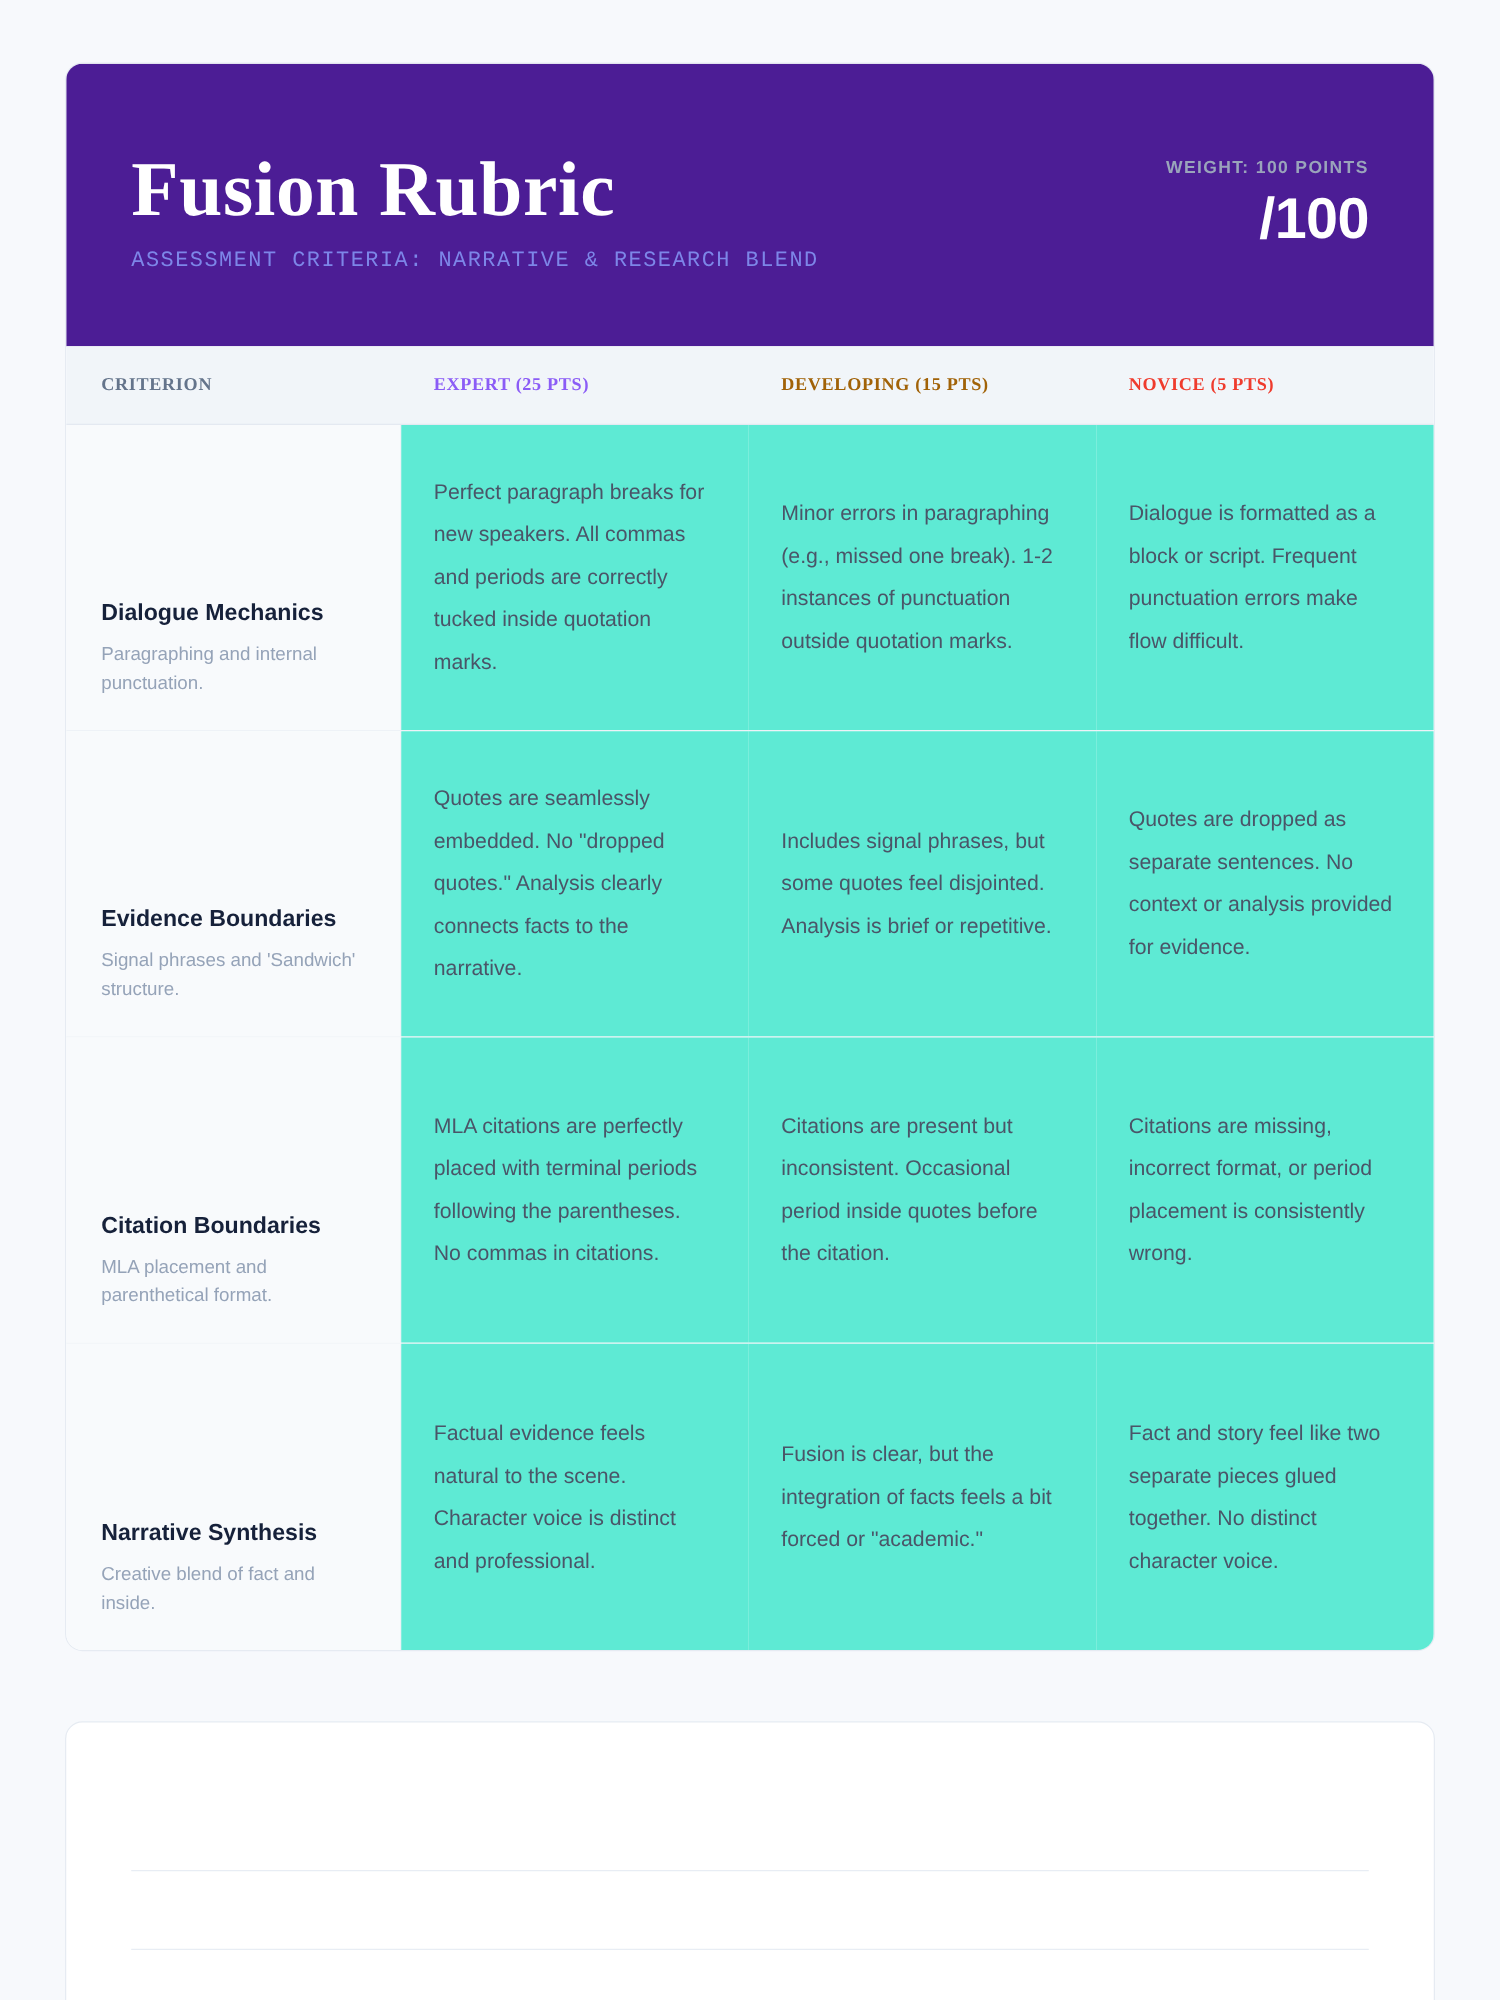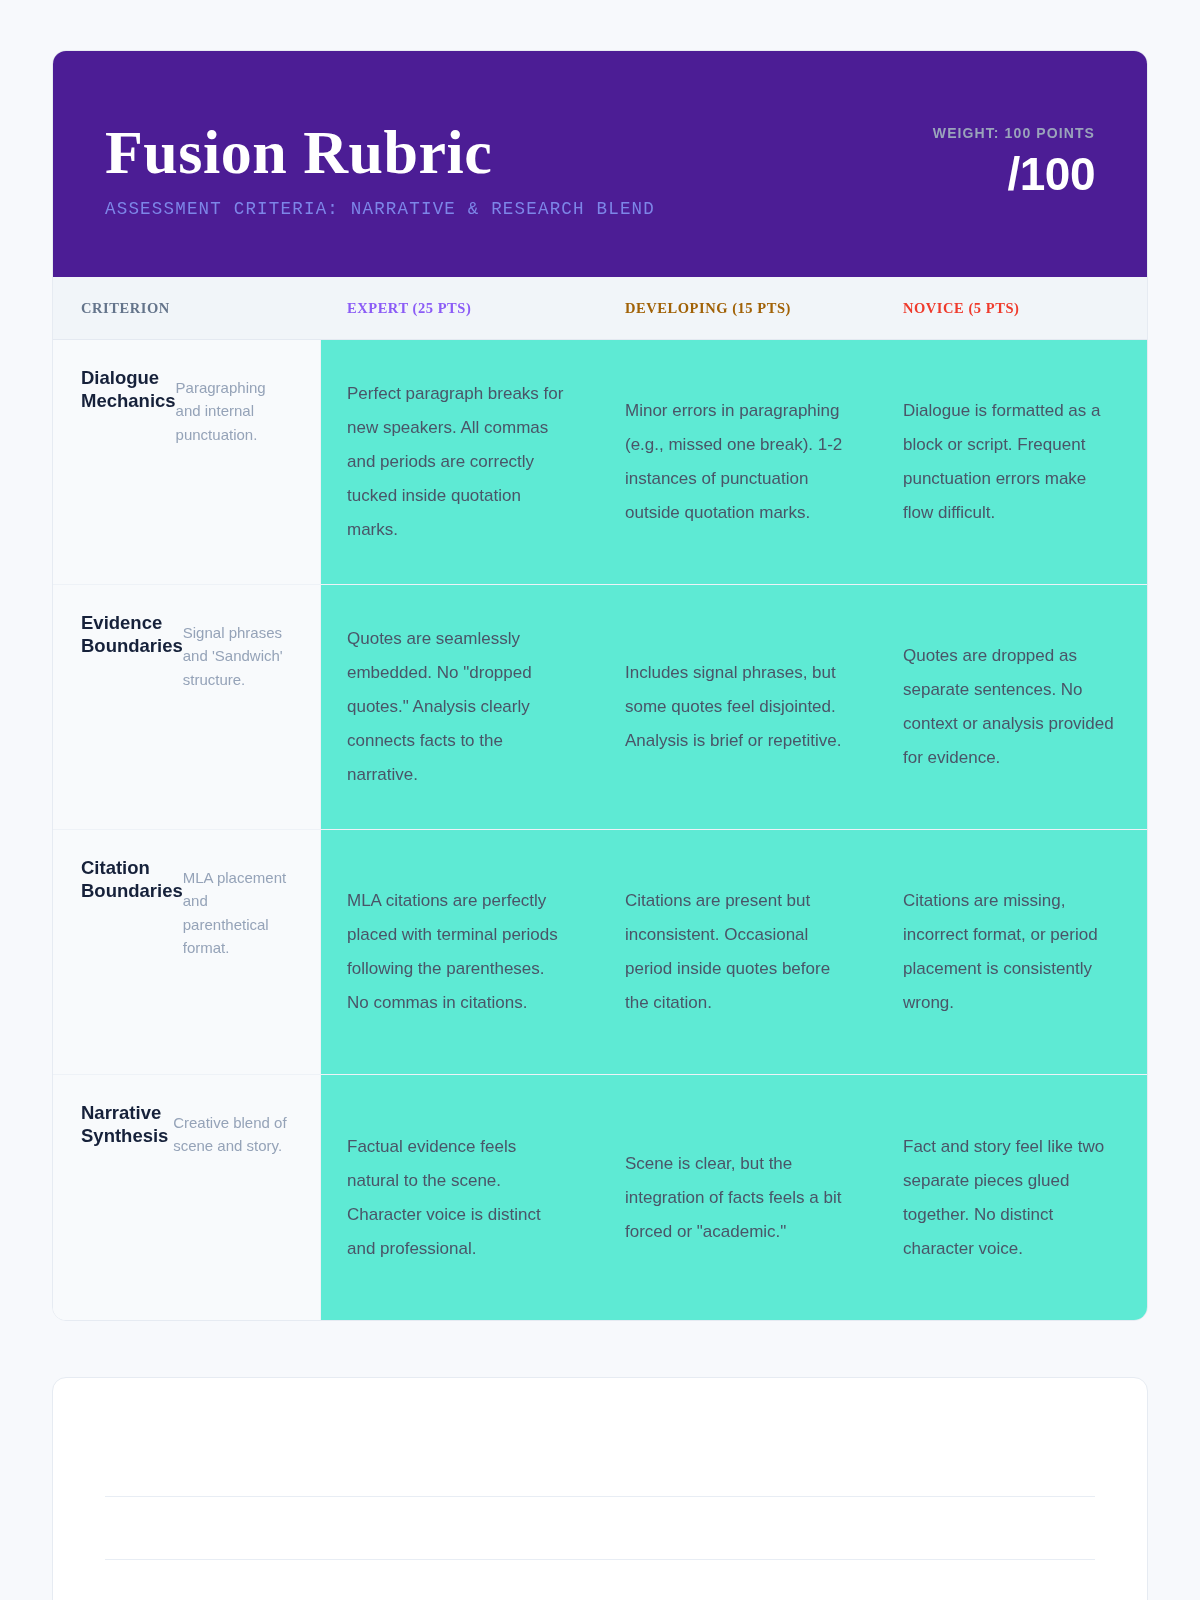--- a/index.html
+++ b/index.html
@@ -99,21 +99,21 @@
     min-height: 245px;
   }
   .rubric-row:last-child { border-bottom: none; }
 
   .cell-criterion {
     width: 268px;
     background: #f8fafc;
     border-right: 1px solid #eef2f7;
     padding: 26px 26px 26px 28px;
     display: flex;
-    flex-direction: row;
+    flex-direction: column;
     justify-content: flex-end;
   }
   .crit-name {
     font-size: 18.5px;
     font-weight: bold;
     color: #16213a;
     line-height: 1.25;
   }
   .crit-desc {
     margin-top: 10px;
@@ -234,27 +234,27 @@
         <div class="level-text">Citations are present but inconsistent. Occasional period inside quotes before the citation.</div>
       </div>
       <div class="cell-level last">
         <div class="level-text">Citations are missing, incorrect format, or period placement is consistently wrong.</div>
       </div>
     </div>
 
     <div class="rubric-row">
       <div class="cell-criterion">
         <div class="crit-name">Narrative Synthesis</div>
-        <div class="crit-desc">Creative blend of scene and story.</div>
+        <div class="crit-desc">Creative blend of fact and inside.</div>
       </div>
       <div class="cell-level">
         <div class="level-text">Factual evidence feels natural to the scene. Character voice is distinct and professional.</div>
       </div>
       <div class="cell-level">
-        <div class="level-text">Scene is clear, but the integration of facts feels a bit forced or "academic."</div>
+        <div class="level-text">Fusion is clear, but the integration of facts feels a bit forced or "academic."</div>
       </div>
       <div class="cell-level last">
         <div class="level-text">Fact and story feel like two separate pieces glued together. No distinct character voice.</div>
       </div>
     </div>
 
   </div>
 
   <div class="comments-card">
     <div class="write-lines">

